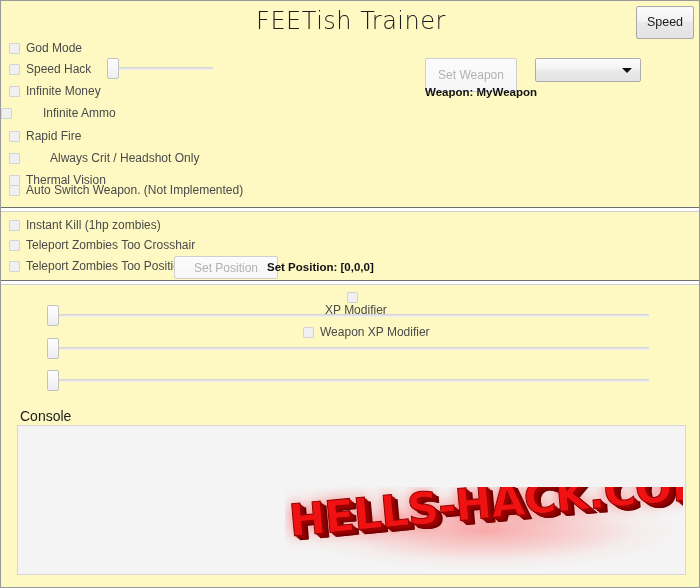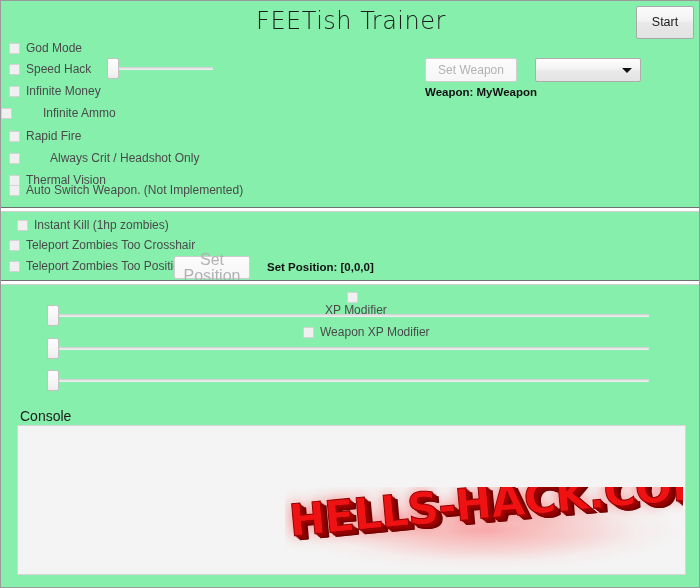--- a/index.html
+++ b/index.html
@@ -17,21 +17,21 @@
     background: #ffffff;
     overflow: hidden;
     box-sizing: border-box;
     border: 1px solid #9a9a9a;
   }
   .win-inner {
     position: absolute;
     left: 0; top: 0;
     width: 700px;
     height: 588px;
-    background: #86efac;
+    background: #fef9c3;
   }
 
   
   .title {
     position: absolute;
     left: 0;
     top: 6px;
     width: 700px;
     text-align: center;
     font-family: "DejaVu Sans", sans-serif;
@@ -67,29 +67,29 @@
     left: 635px;
     top: 5px;
     width: 58px;
     height: 33px;
     font-size: 12.5px;
   }
   #set-weapon-button {
     left: 424px;
     top: 57px;
     width: 92px;
-    height: 24px;
+    height: 34px;
     font-size: 12px;
   }
   #set-position-button {
     left: 173px;
     top: 255px;
-    width: 76px;
+    width: 104px;
     height: 23px;
-    font-size: 16px;
+    font-size: 12px;
   }
 
   
   #weapon-dropdown {
     position: absolute;
     left: 534px;
     top: 57px;
     width: 106px;
     height: 24px;
     box-sizing: border-box;
@@ -261,21 +261,21 @@
   }
 </style>
 </head>
 <body>
 
 <div id="app">
   <div class="win-inner">
 
     <div class="title">FEETish Trainer</div>
 
-    <div class="btn" id="start-button">Start</div>
+    <div class="btn" id="start-button">Speed</div>
 
     <div class="checkbox-row" style="left:8px; top:40px;">
       <span class="cb"></span>
       <span class="cb-label">God Mode</span>
     </div>
     <div class="checkbox-row" style="left:8px; top:61px;">
       <span class="cb"></span>
       <span class="cb-label">Speed Hack</span>
     </div>
     <div class="checkbox-row" style="left:8px; top:83px;">
@@ -310,21 +310,21 @@
 
     <div class="btn disabled" id="set-weapon-button">Set Weapon</div>
     <div id="weapon-dropdown">
       <span class="combo-value"></span>
       <span class="chevron-down-icon"></span>
     </div>
     <div class="static-label" id="weapon-status">Weapon: MyWeapon</div>
 
     <div class="divider" id="divider-1"></div>
 
-    <div class="checkbox-row" style="left:16px; top:217px;">
+    <div class="checkbox-row" style="left:8px; top:217px;">
       <span class="cb"></span>
       <span class="cb-label">Instant Kill (1hp zombies)</span>
     </div>
     <div class="checkbox-row" style="left:8px; top:237px;">
       <span class="cb"></span>
       <span class="cb-label">Teleport Zombies Too Crosshair</span>
     </div>
     <div class="checkbox-row" style="left:8px; top:258px;">
       <span class="cb"></span>
       <span class="cb-label">Teleport Zombies Too Position</span>

